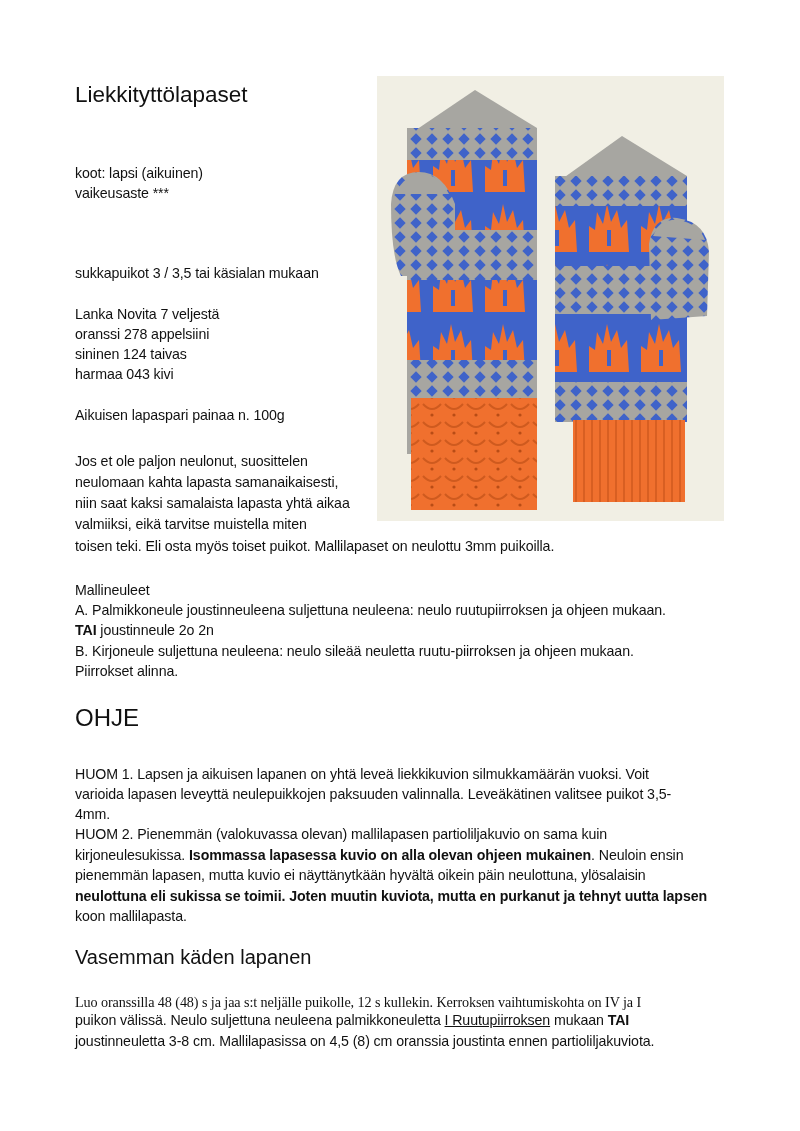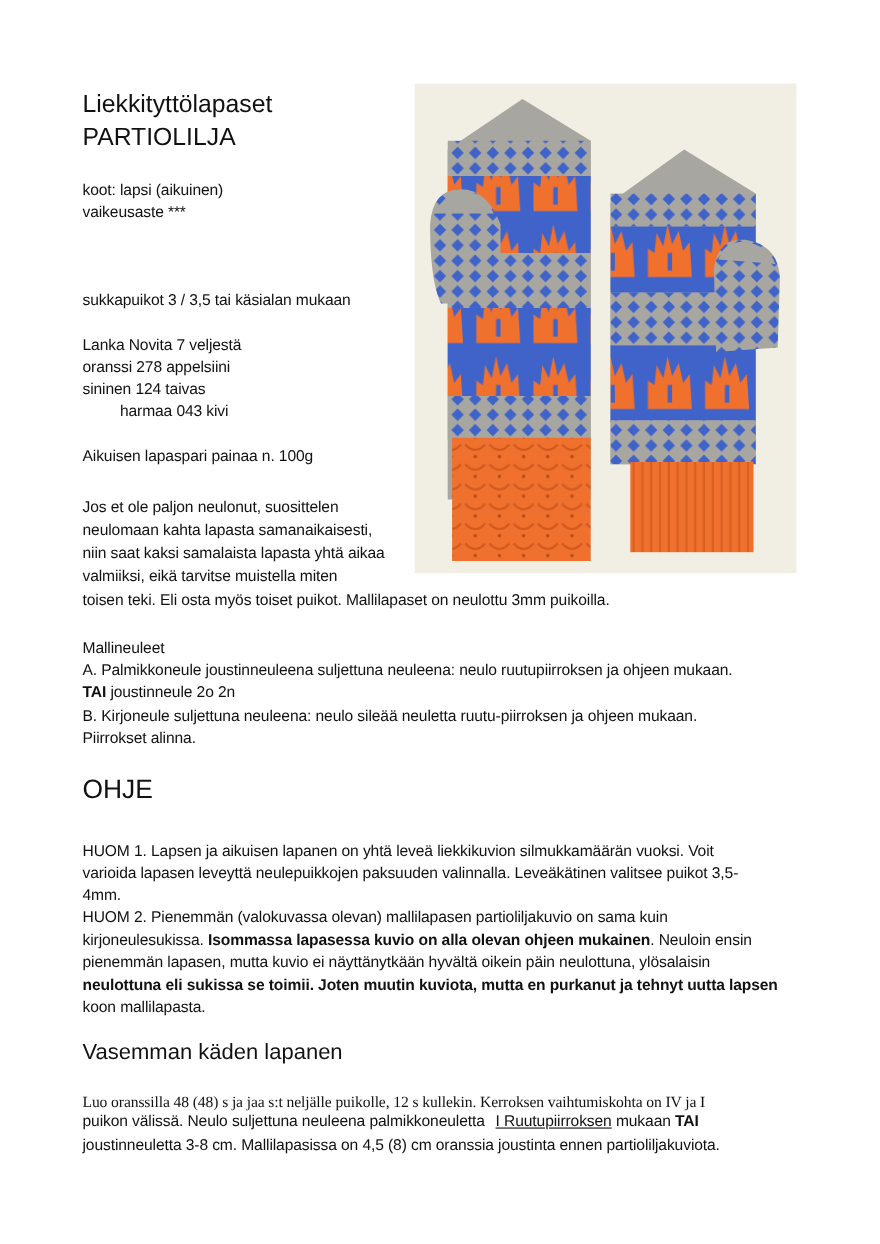--- a/index.html
+++ b/index.html
@@ -5,42 +5,41 @@
   * { box-sizing: border-box; margin: 0; padding: 0; }
   html, body { width: 800px; height: 1131px; background: #ffffff; overflow: hidden; }
   body { position: relative; font-family: "Liberation Sans", "DejaVu Sans", sans-serif; color: #111; }
   .page { position: absolute; left: 0; top: 0; width: 800px; height: 1131px; background: #fff; }
 
   .txt { position: absolute; left: 75px; font-size: 14.2px; line-height: 20.5px; white-space: nowrap; letter-spacing: -0.1px; }
   .title { position: absolute; left: 75px; font-size: 22.5px; line-height: 30px; font-weight: 400; white-space: nowrap; }
   .h1 { position: absolute; left: 75px; font-size: 24px; line-height: 30px; font-weight: 400; }
   .h2 { position: absolute; left: 75px; font-size: 20px; line-height: 26px; font-weight: 400; }
   b { font-weight: 700; }
-  u { text-decoration: underline; margin-left: 6px; }
+  u { text-decoration: underline; }
 
   
   .photo { position: absolute; left: 377px; top: 76px; width: 347px; height: 445px; background: #f1efe4; overflow: hidden; }
   .photo svg { display: block; width: 100%; height: 100%; }
 </style>
 </head>
 <body>
 
 <div class="page">
 
   <div class="title" style="top:80px;">Liekkityttölapaset</div>
-  <div class="title" style="top:110px;">PARTIOLILJA</div>
 
   <div class="txt" style="top:163px;">koot: lapsi (aikuinen)</div>
   <div class="txt" style="top:183px;">vaikeusaste ***</div>
   <div class="txt" style="top:263px;">sukkapuikot 3 / 3,5 tai käsialan mukaan</div>
 
   <div class="txt" style="top:304px;">Lanka Novita 7 veljestä</div>
   <div class="txt" style="top:324px;">oranssi 278 appelsiini</div>
   <div class="txt" style="top:344px;">sininen 124 taivas</div>
-  <div class="txt" style="top:364px;margin-left:34px;">harmaa 043 kivi</div>
+  <div class="txt" style="top:364px;">harmaa 043 kivi</div>
 
   <div class="txt" style="top:405px;">Aikuisen lapaspari painaa n. 100g</div>
 
   <div class="txt" style="top:451px;">Jos et ole paljon neulonut, suosittelen</div>
   <div class="txt" style="top:472px;">neulomaan kahta lapasta samanaikaisesti,</div>
   <div class="txt" style="top:493px;">niin saat kaksi samalaista lapasta yhtä aikaa</div>
   <div class="txt" style="top:514px;">valmiiksi, eikä tarvitse muistella miten</div>
   <div class="txt" style="top:536px;">toisen teki. Eli osta myös toiset puikot. Mallilapaset on neulottu 3mm puikoilla.</div>
 
   <div class="photo" title="Kaksi oranssi-sini-harmaata partiolilja-kuvioista lapasta">

